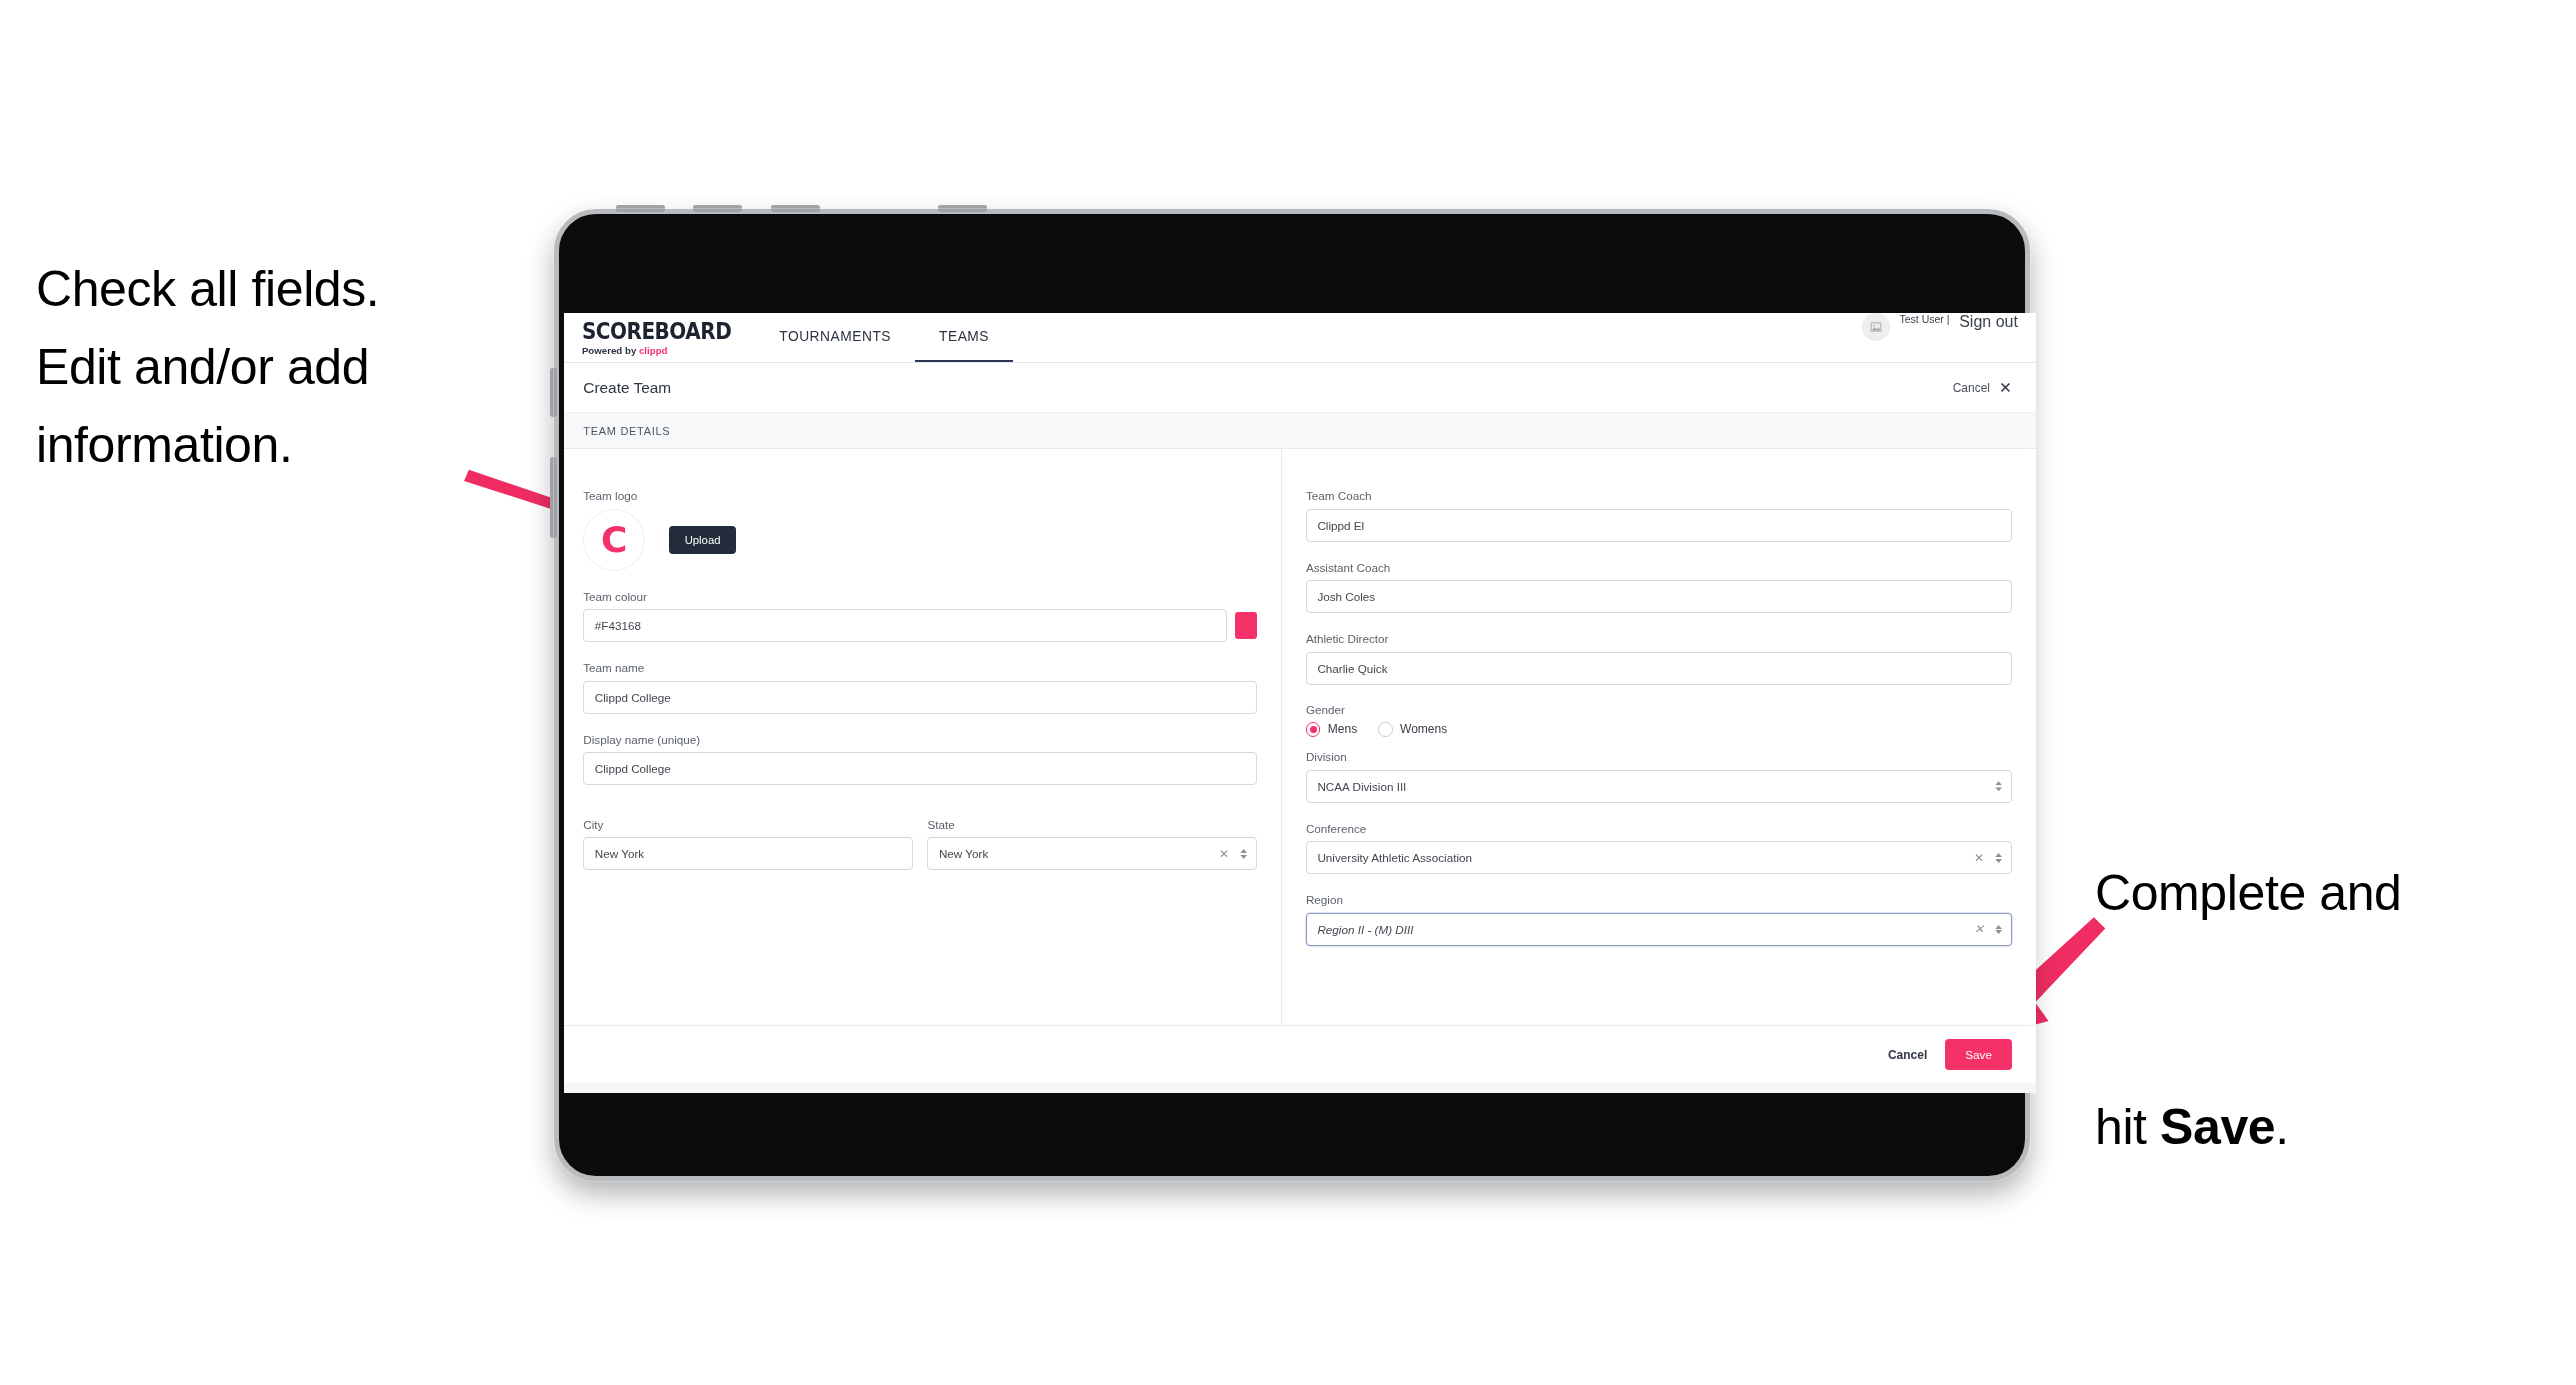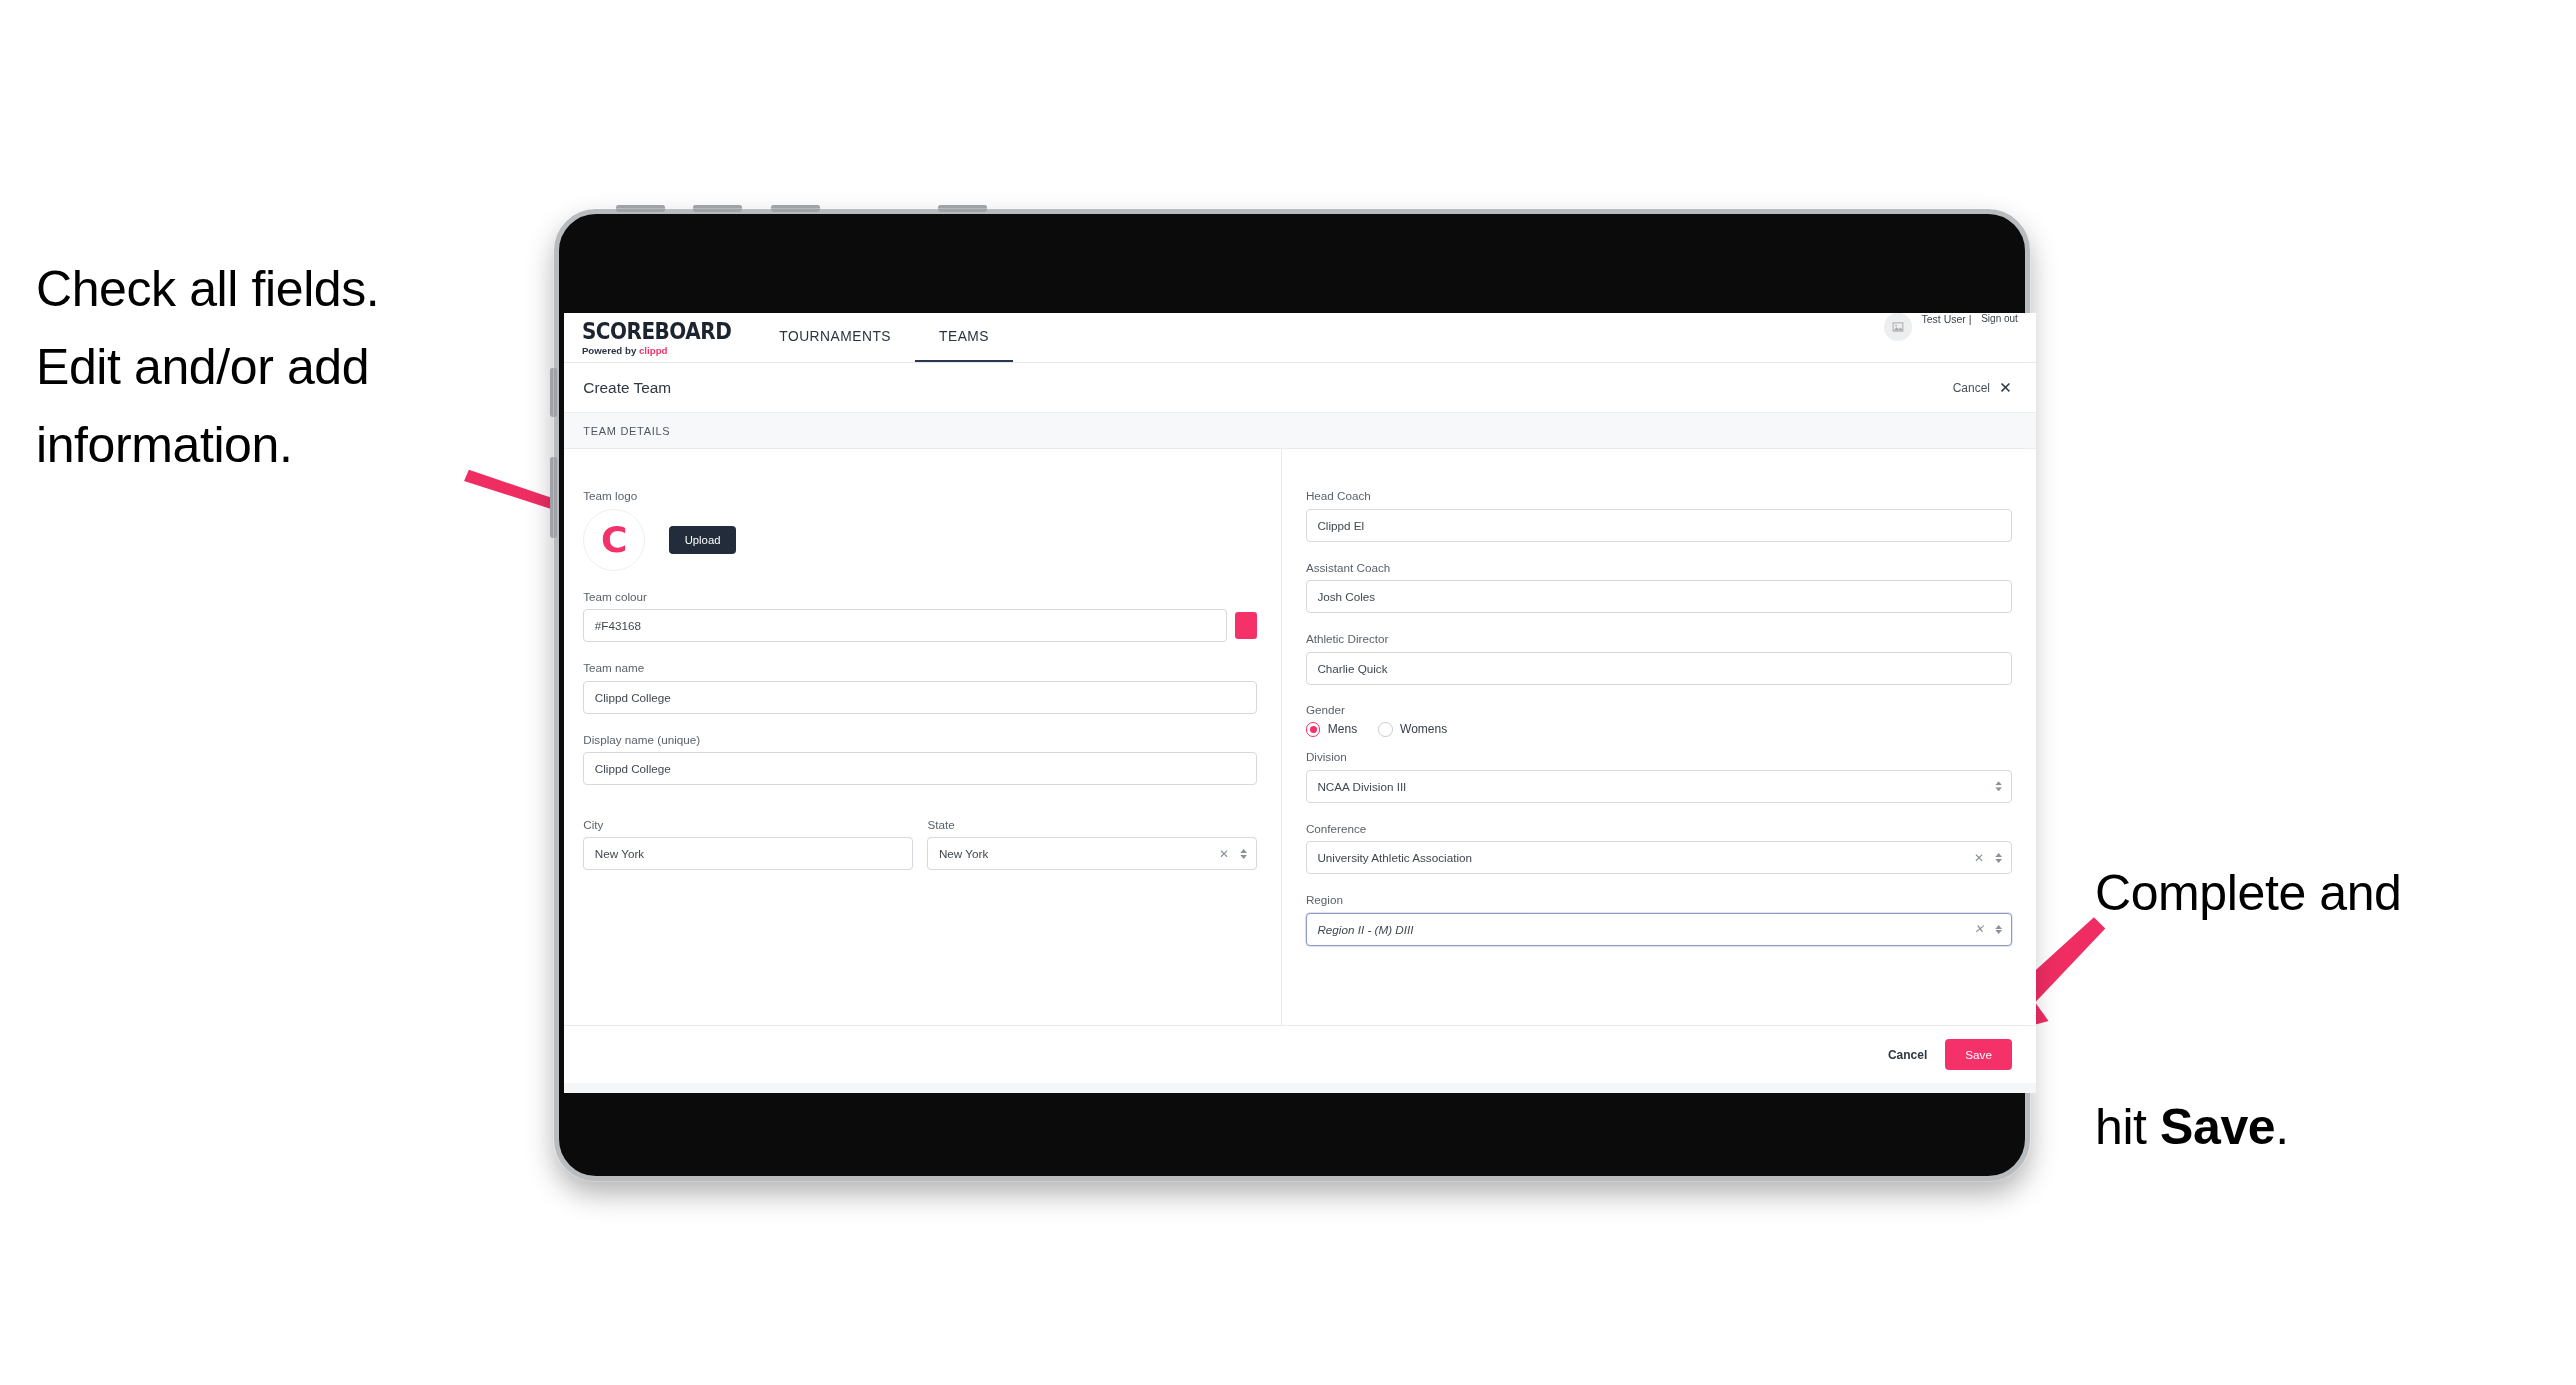--- a/index.html
+++ b/index.html
@@ -105,21 +105,21 @@
 
   .navright {
     margin-left:auto; display:flex; align-items:flex-start; gap:9.7px;
     padding-right: 18px; font-size: 10.5px; color:#3b434f;
   }
   .avatar {
     width: 27.6px; height:27.6px; border-radius:50%;
     background:#eceef0; display:flex; align-items:center; justify-content:center;
   }
   .avatar svg { opacity:.45; }
-  .signout { font-size:10px; color:#3b434f; cursor:pointer; }
+  .signout { font-size:16px; color:#3b434f; cursor:pointer; }
 
   
   .page { background:#fff; height: calc(100% - 50px); display:flex; flex-direction:column; }
 
   .pagehead {
     height: 50px; display:flex; align-items:center;
     padding: 0 24px 0 19.4px; border-bottom:0.8px solid #eceef0;
     background:#fff;
   }
   .pagehead .title { font-size:15.4px; color:#2f3742; }
@@ -346,21 +346,21 @@
                 </div>
               </div>
             </div>
 
 
           </div>
 
           <div class="col right">
 
             <div class="field">
-              <span class="flabel">Head Coach</span>
+              <span class="flabel">Team Coach</span>
               <div class="input">Clippd El</div>
             </div>
 
             <div class="field">
               <span class="flabel">Assistant Coach</span>
               <div class="input">Josh Coles</div>
             </div>
 
             <div class="field">
               <span class="flabel">Athletic Director</span>

